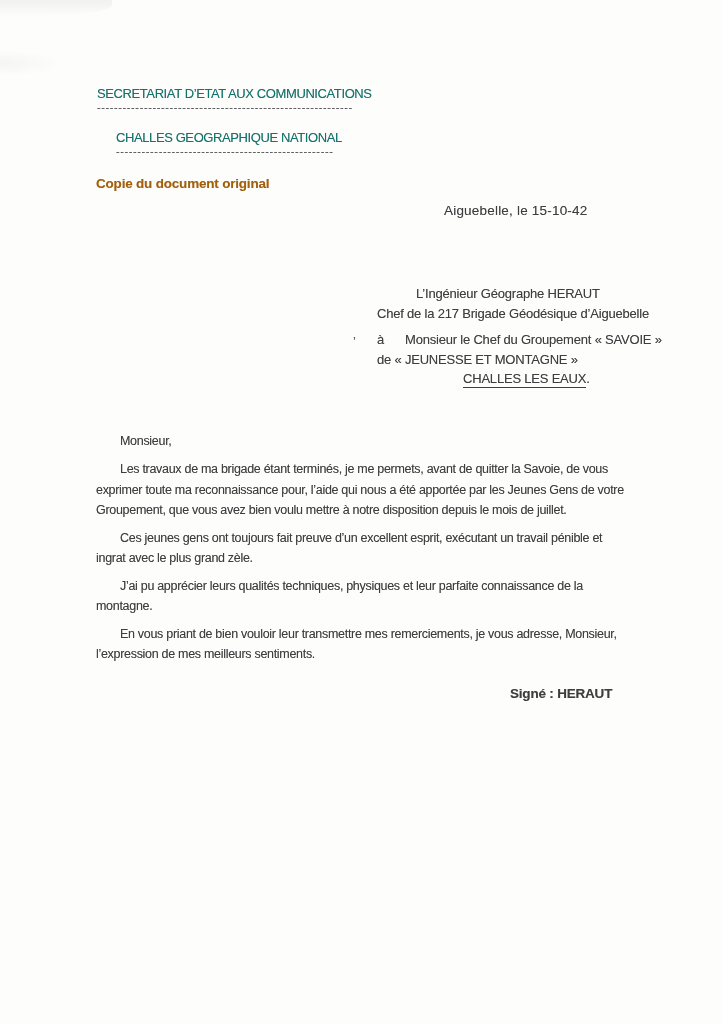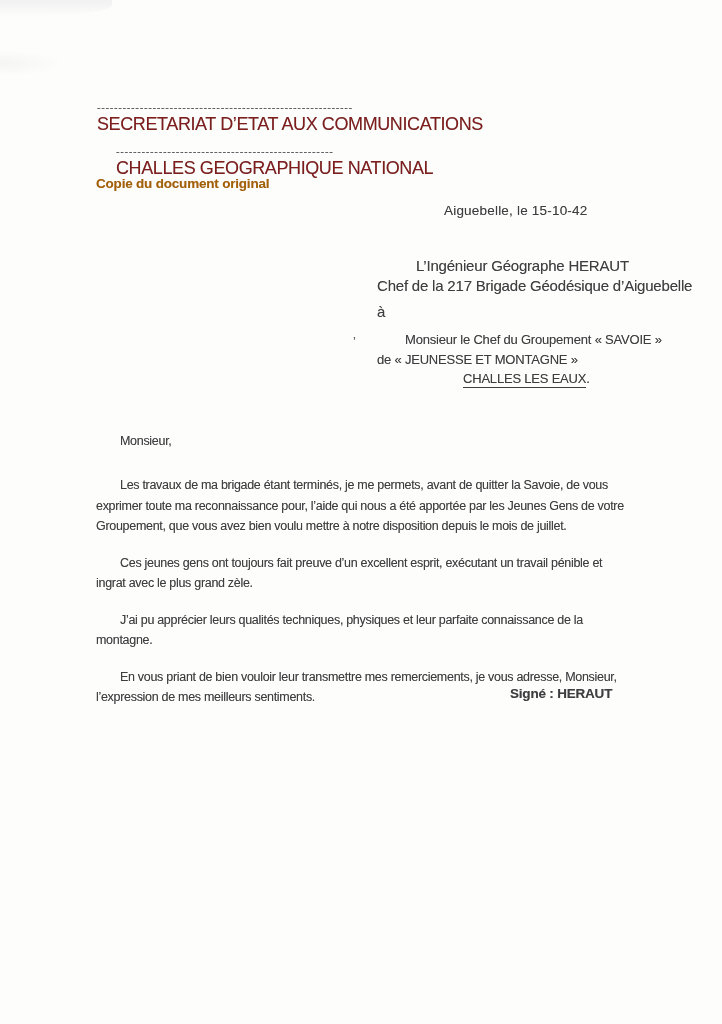--- a/index.html
+++ b/index.html
@@ -10,44 +10,43 @@
     background: #fdfdfc;
     overflow: hidden;
     font-family: "Liberation Sans", "DejaVu Sans", sans-serif;
     color: #3e3e40;
     text-shadow: 0 0 0.5px rgba(70,70,72,0.45);
   }
   .abs { position: absolute; white-space: nowrap; }
 
   
   .org-title {
-    font-size: 18px;
+    font-size: 13px;
     letter-spacing: -0.4px;
-    color: #7f1d1d;
-    margin-top: 28px;
+    color: #0f766e;
   }
   .org-rule {
     font-size: 11px;
     letter-spacing: 0.6px;
     color: #54545a;
     overflow: hidden;
     height: 13px;
   }
 
   
   .stamp {
     font-size: 13.5px;
     font-weight: bold;
     letter-spacing: -0.2px;
     text-shadow: 0 0 0.6px rgba(201,110,114,0.5);
   }
 
   .dateline { font-size: 13.5px; letter-spacing: 0.2px; }
 
-  .sender { font-size: 15px; line-height: 20px; letter-spacing: -0.2px; }
+  .sender { font-size: 13px; line-height: 20px; letter-spacing: -0.2px; margin-top: 28px; }
   .sender .l1 { margin-left: 39px; }
   .sender .particle { margin-top: 6px; }
 
   .recipient { font-size: 13px; line-height: 19.5px; letter-spacing: -0.2px; }
   .recipient .l1 { margin-left: 28px; }
   .recipient .l3 { margin-left: 86px; }
   .recipient .underlined {
     border-bottom: 1.2px solid #3e3e40;
     padding-bottom: 1px;
   }
@@ -60,21 +59,21 @@
     position: absolute;
     left: 96px;
     top: 459px;
     width: 575px;
     font-size: 12.5px;
     line-height: 20.5px;
     letter-spacing: -0.3px;
   }
   .para { margin: 0 0 7px 0; }
   .para .line { white-space: nowrap; }
-  .para .line.indent { padding-left: 24px; margin-top: 16px; }
+  .para .line.indent { padding-left: 24px; }
 
   .signature { font-size: 13.5px; letter-spacing: -0.2px; }
 
   
   .smudge-top {
     position: absolute; left: 0; top: 0; width: 112px; height: 16px;
     background: linear-gradient(180deg, rgba(178,178,184,0.16), rgba(255,255,255,0));
     border-bottom-right-radius: 70%;
   }
   .smudge-left {

